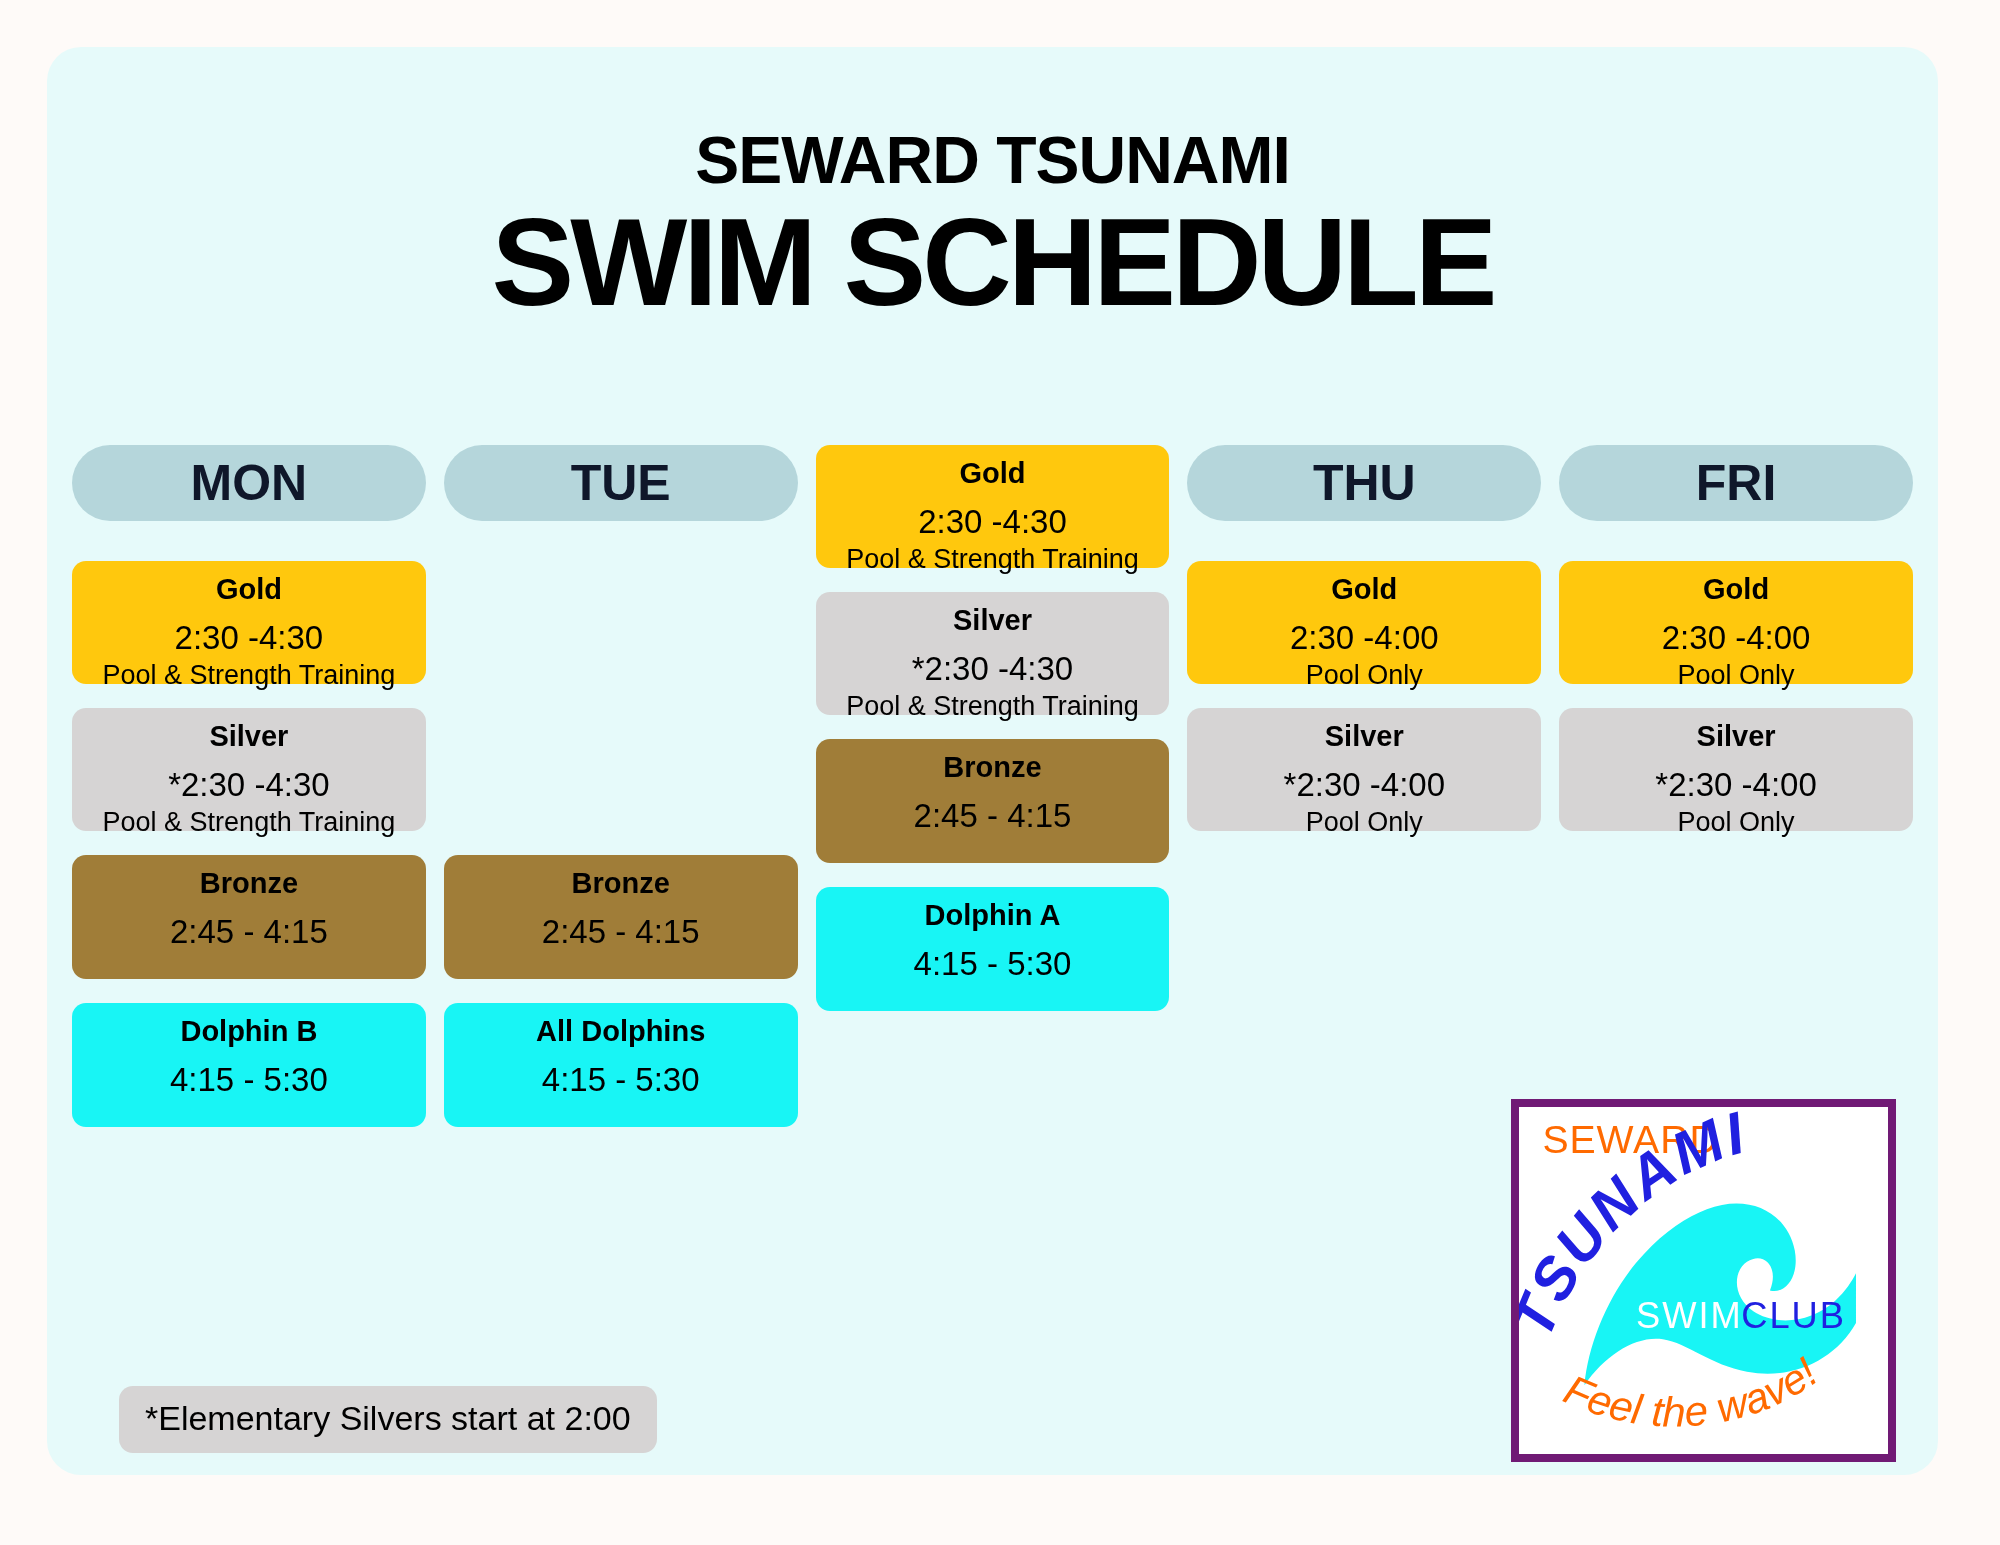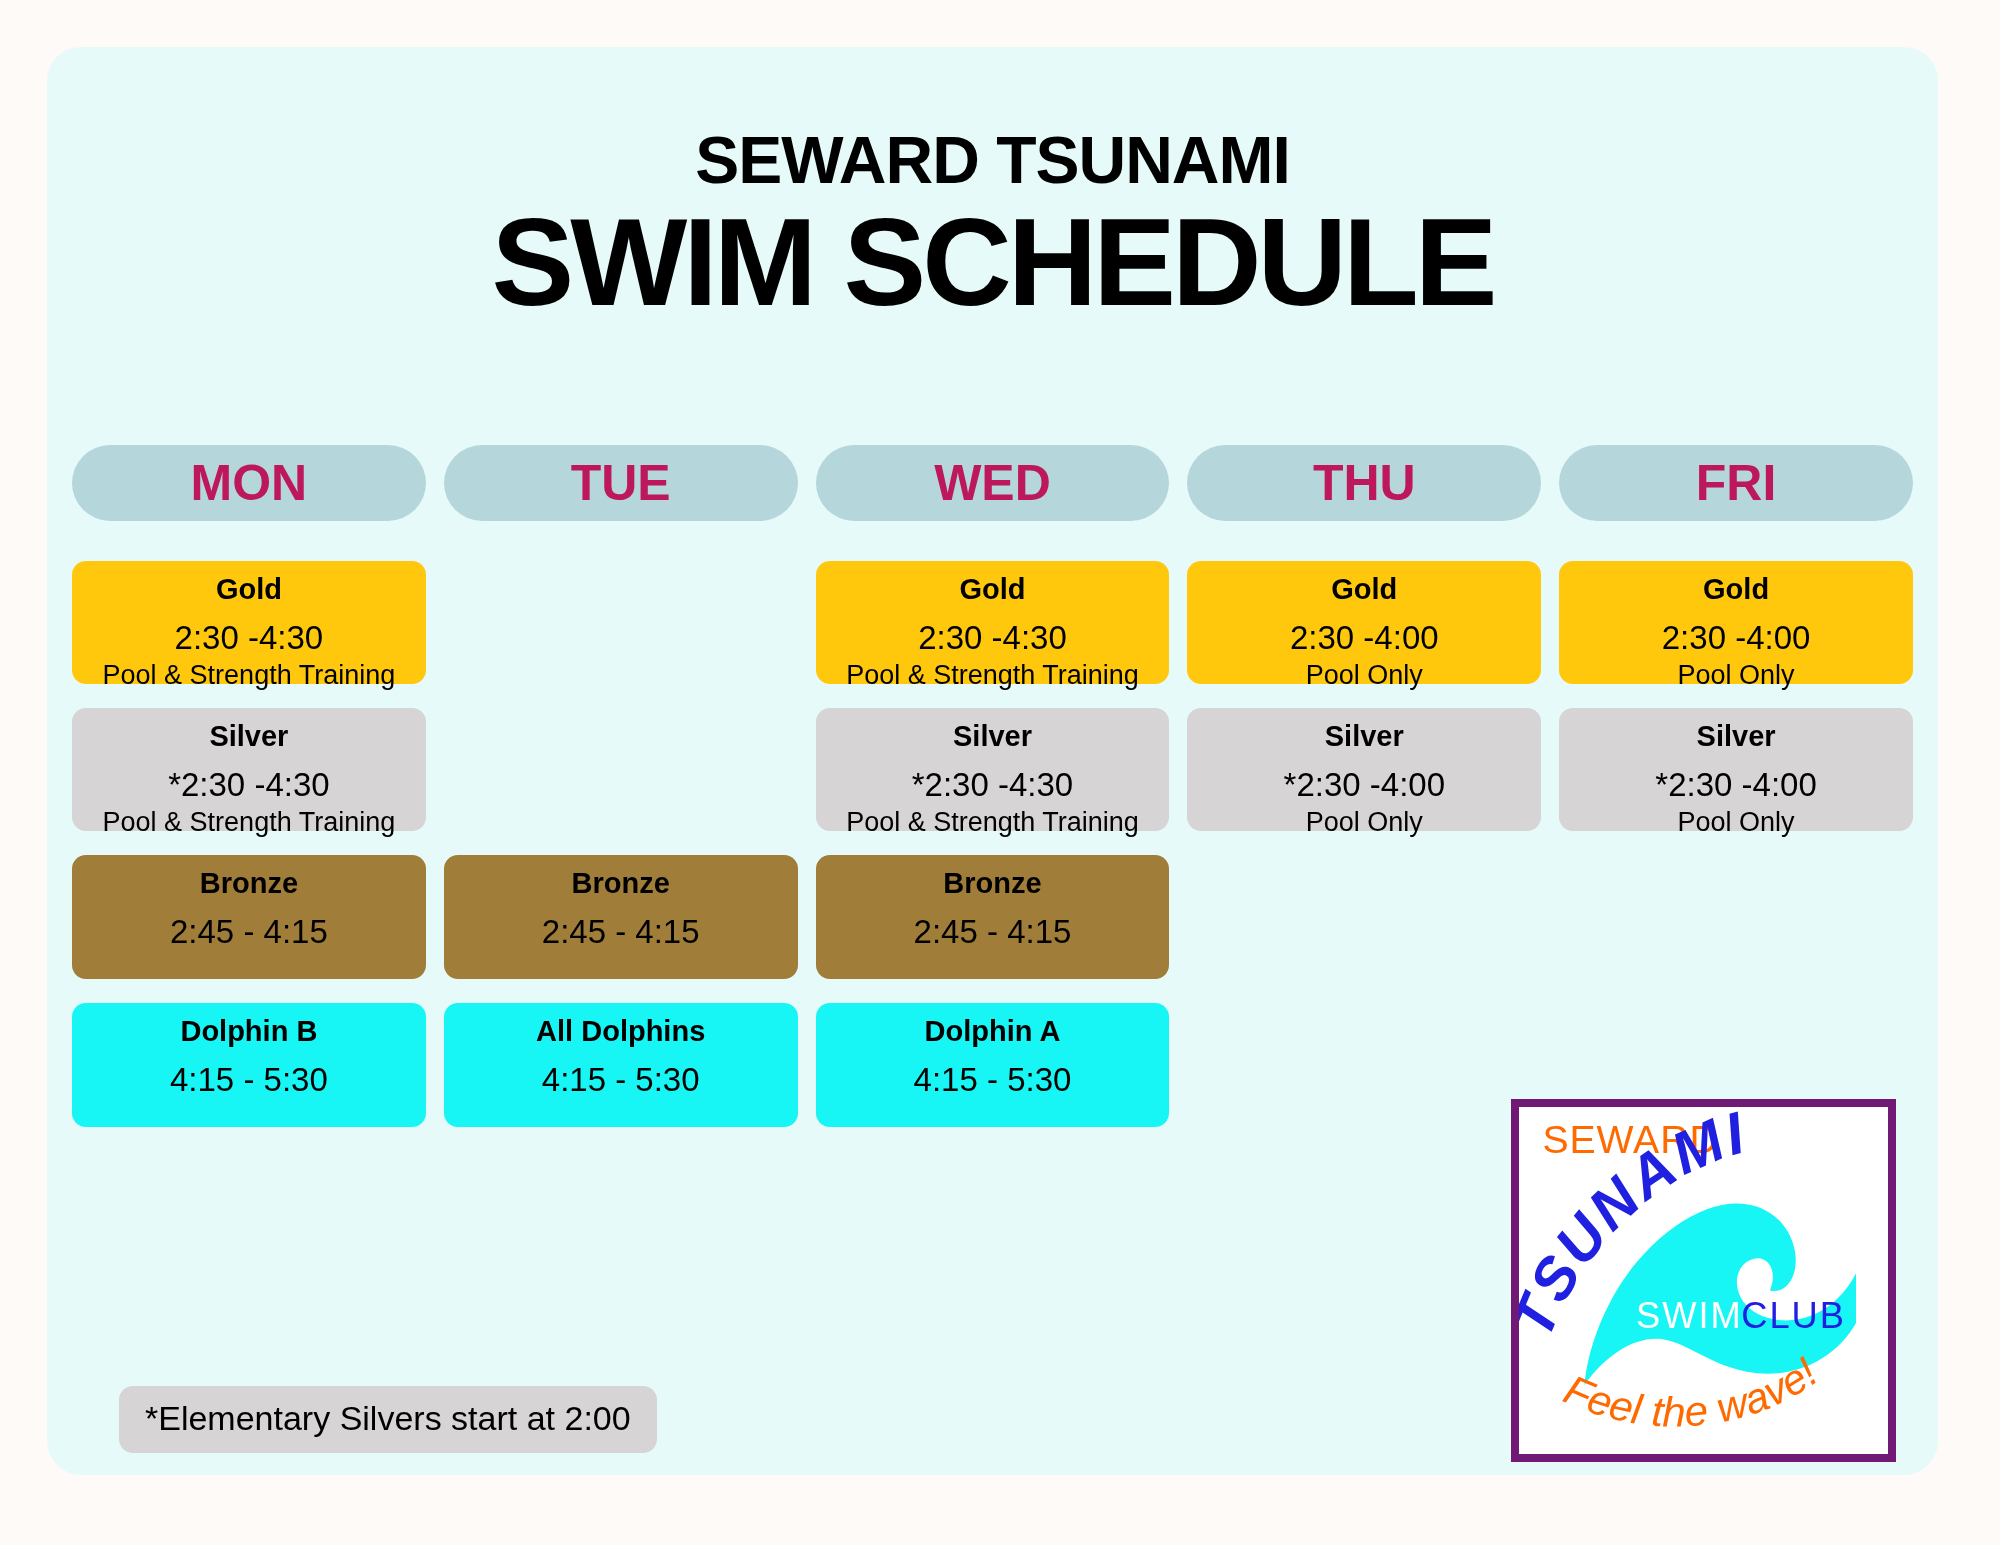--- a/index.html
+++ b/index.html
@@ -65,21 +65,21 @@
 
   .day-pill {
     height: 76px;
     border-radius: 38px;
     background: #b5d6db;
     display: flex;
     align-items: center;
     justify-content: center;
     font-size: 50px;
     font-weight: bold;
-    color: #be185d;
+    color: #0f172a;
     letter-spacing: 0px;
     margin-bottom: 40px;
   }
 
   .slot {
     margin-bottom: 24px;
   }
   .card {
     border-radius: 14px;
     padding: 10px 8px 14px 8px;
@@ -210,21 +210,20 @@
 
       <div class="slot">
         <div class="card dolphin h-2">
           <div class="c-name">All Dolphins</div>
           <div class="c-time">4:15 - 5:30</div>
         </div>
       </div>
     </div>
 
     <div class="col">
-      <div class="day-pill">WED</div>
 
       <div class="slot">
         <div class="card gold h-3">
           <div class="c-name">Gold</div>
           <div class="c-time">2:30 -4:30</div>
           <div class="c-note">Pool &amp; Strength Training</div>
         </div>
       </div>
 
       <div class="slot">

